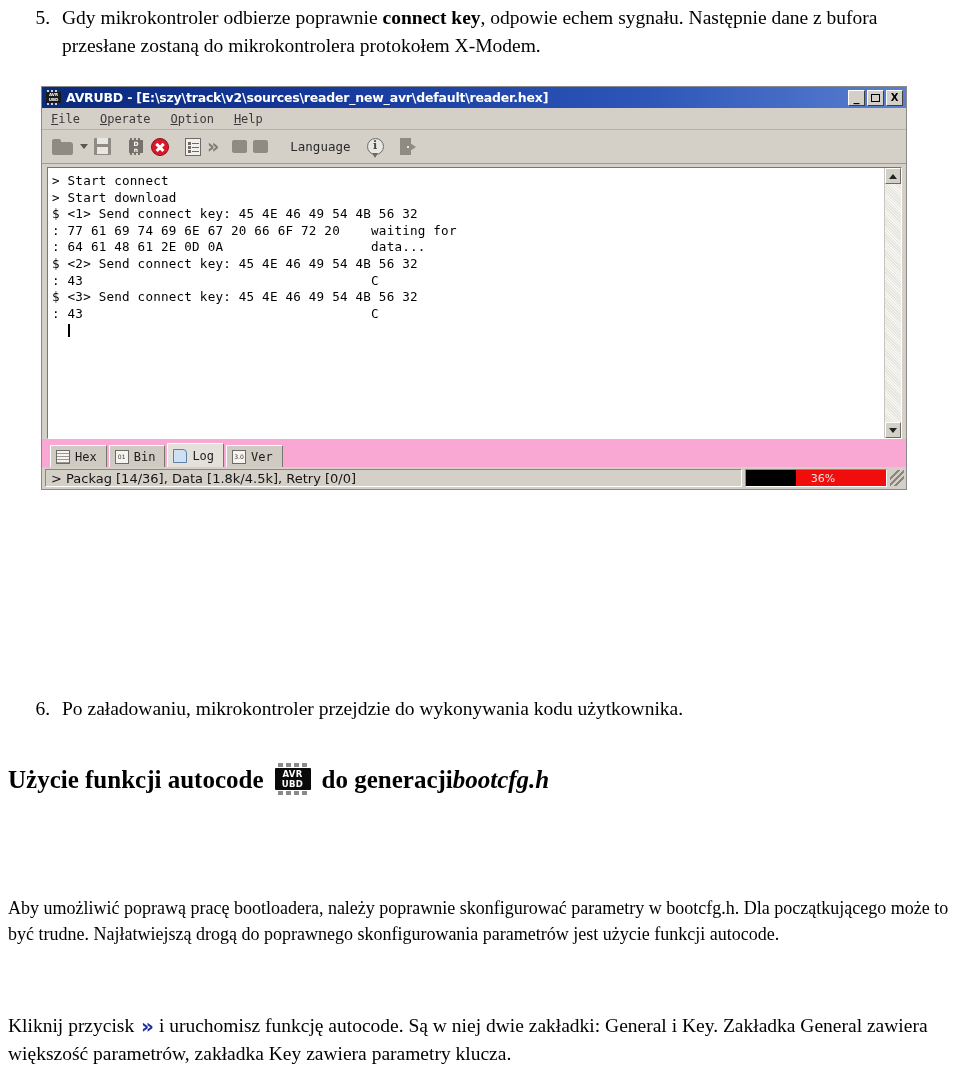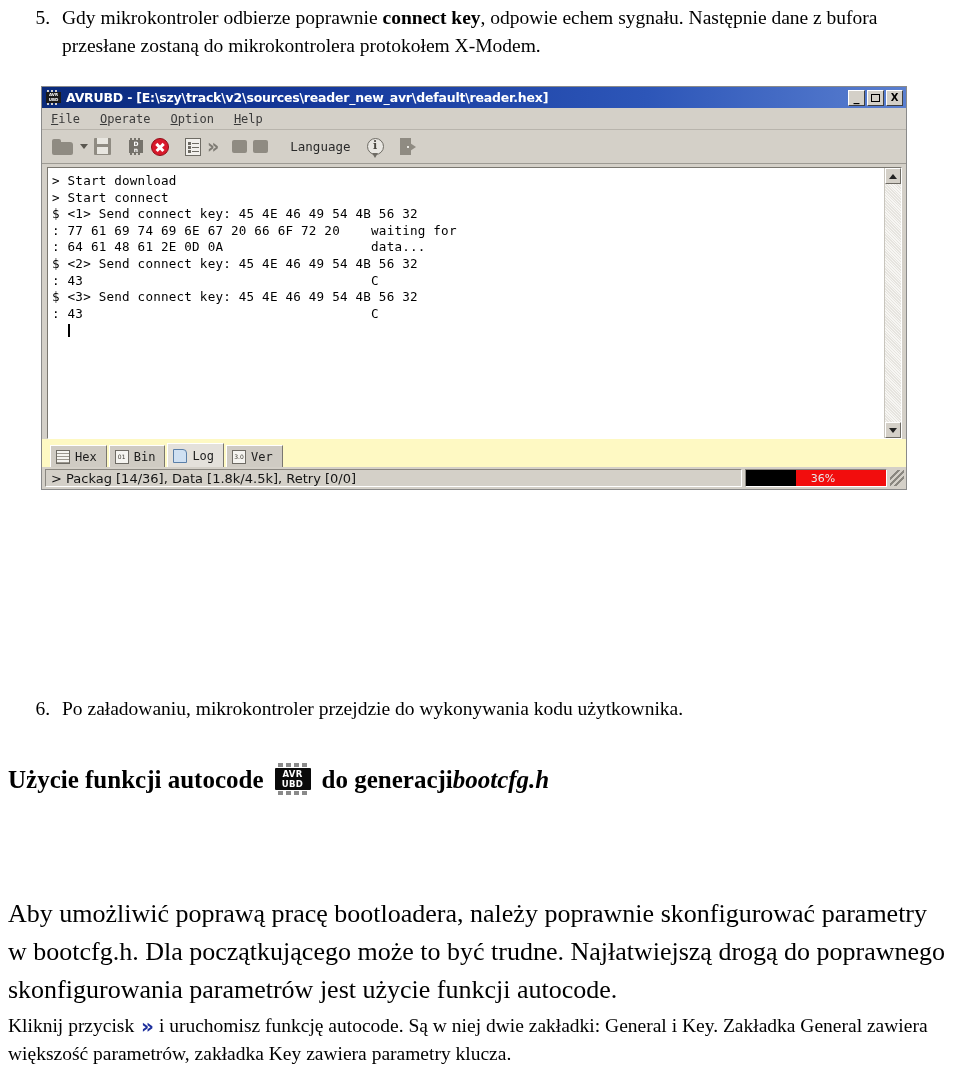--- a/index.html
+++ b/index.html
@@ -105,21 +105,21 @@
     width: 5px; height: 4px;
     background: #8a8a8a;
   }
 
   
   #para-aby {
     position: absolute;
     left: 8px;
     top: 895px;
     width: 944px;
-    font-size: 26px;
+    font-size: 18px;
     line-height: 1.46;
   }
   #para-klik {
     position: absolute;
     left: 8px;
     top: 1012px;
     width: 948px;
     font-size: 19.5px;
     line-height: 1.46;
   }
@@ -433,21 +433,21 @@
   }
   #sb-track {
     flex: 1 1 auto;
     background: repeating-linear-gradient(45deg, #e6e4df 0 1px, #f7f6f3 1px 2px);
   }
 
   
   #tab-bar {
     height: 28px;
     flex: 0 0 28px;
-    background: #fef9c3;
+    background: #f9a8d4;
     display: flex;
     align-items: flex-end;
     padding-left: 8px;
     box-sizing: border-box;
   }
   .tab {
     height: 22px;
     display: flex;
     align-items: center;
     padding: 0 9px 0 5px;
@@ -644,22 +644,22 @@
       <span class="ico-exit">
         <span class="door"></span>
           <span class="knob"></span>
           <span class="arr"></span>
       </span>
     </span>
   </div>
 
   <div id="log-wrap">
     <div id="log-area">
+      <div class="log-line">&gt; Start connect</div>
       <div class="log-line">&gt; Start download</div>
-      <div class="log-line">&gt; Start connect</div>
       <div class="log-line">$ &lt;1&gt; Send connect key: 45 4E 46 49 54 4B 56 32</div>
       <div class="log-line">: 77 61 69 74 69 6E 67 20 66 6F 72 20    waiting for</div>
       <div class="log-line">: 64 61 48 61 2E 0D 0A                   data...</div>
       <div class="log-line">$ &lt;2&gt; Send connect key: 45 4E 46 49 54 4B 56 32</div>
       <div class="log-line">: 43                                     C</div>
       <div class="log-line">$ &lt;3&gt; Send connect key: 45 4E 46 49 54 4B 56 32</div>
       <div class="log-line">: 43                                     C</div>
       <div id="log-cursor"></div>
     </div>
     <div id="log-scroll">

